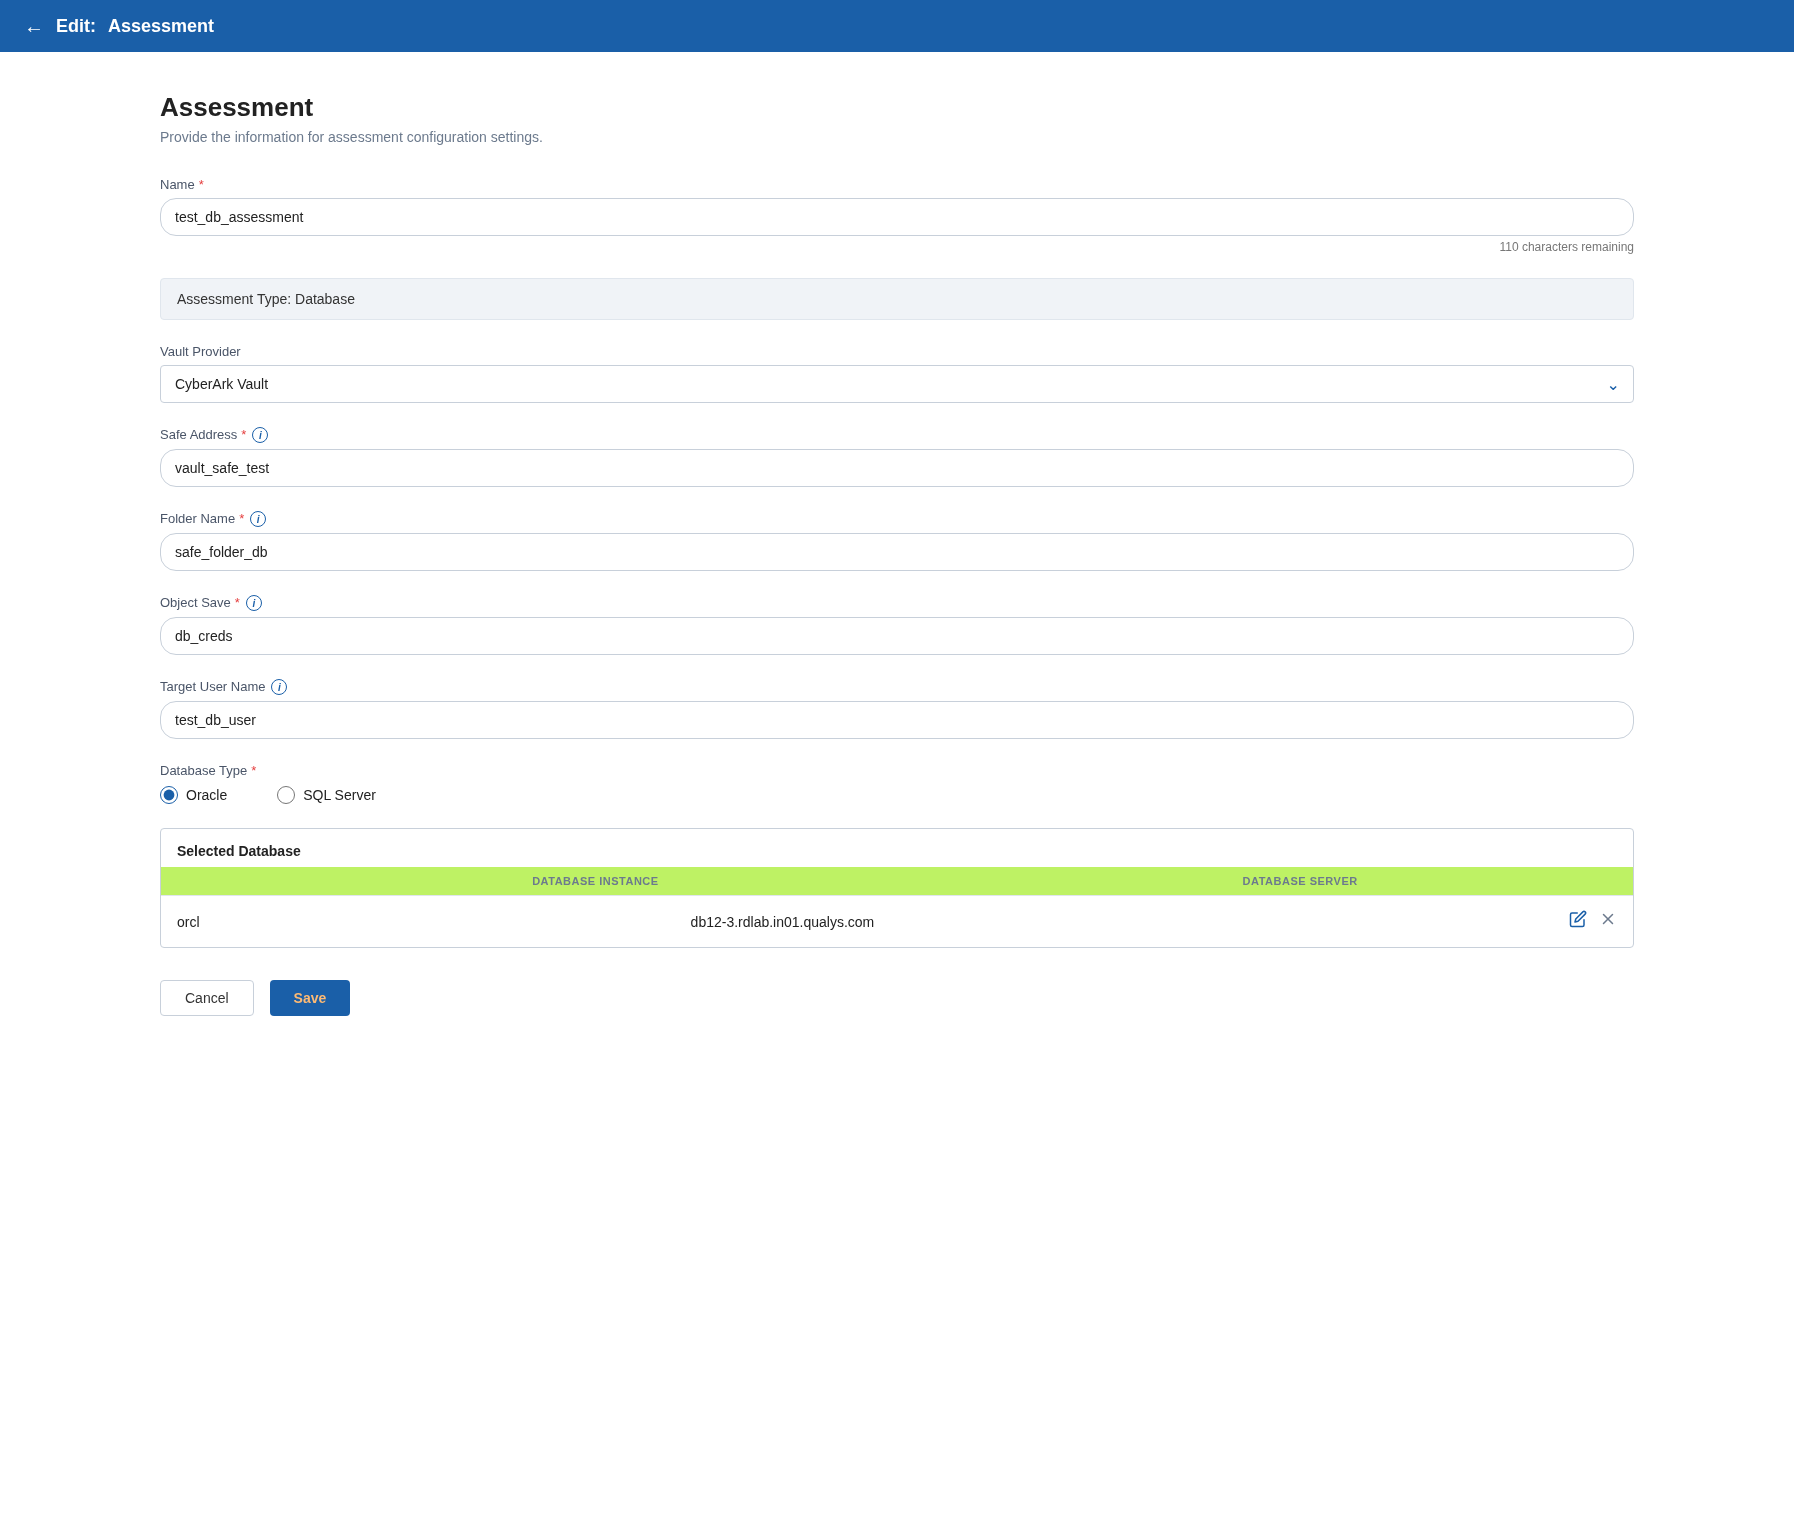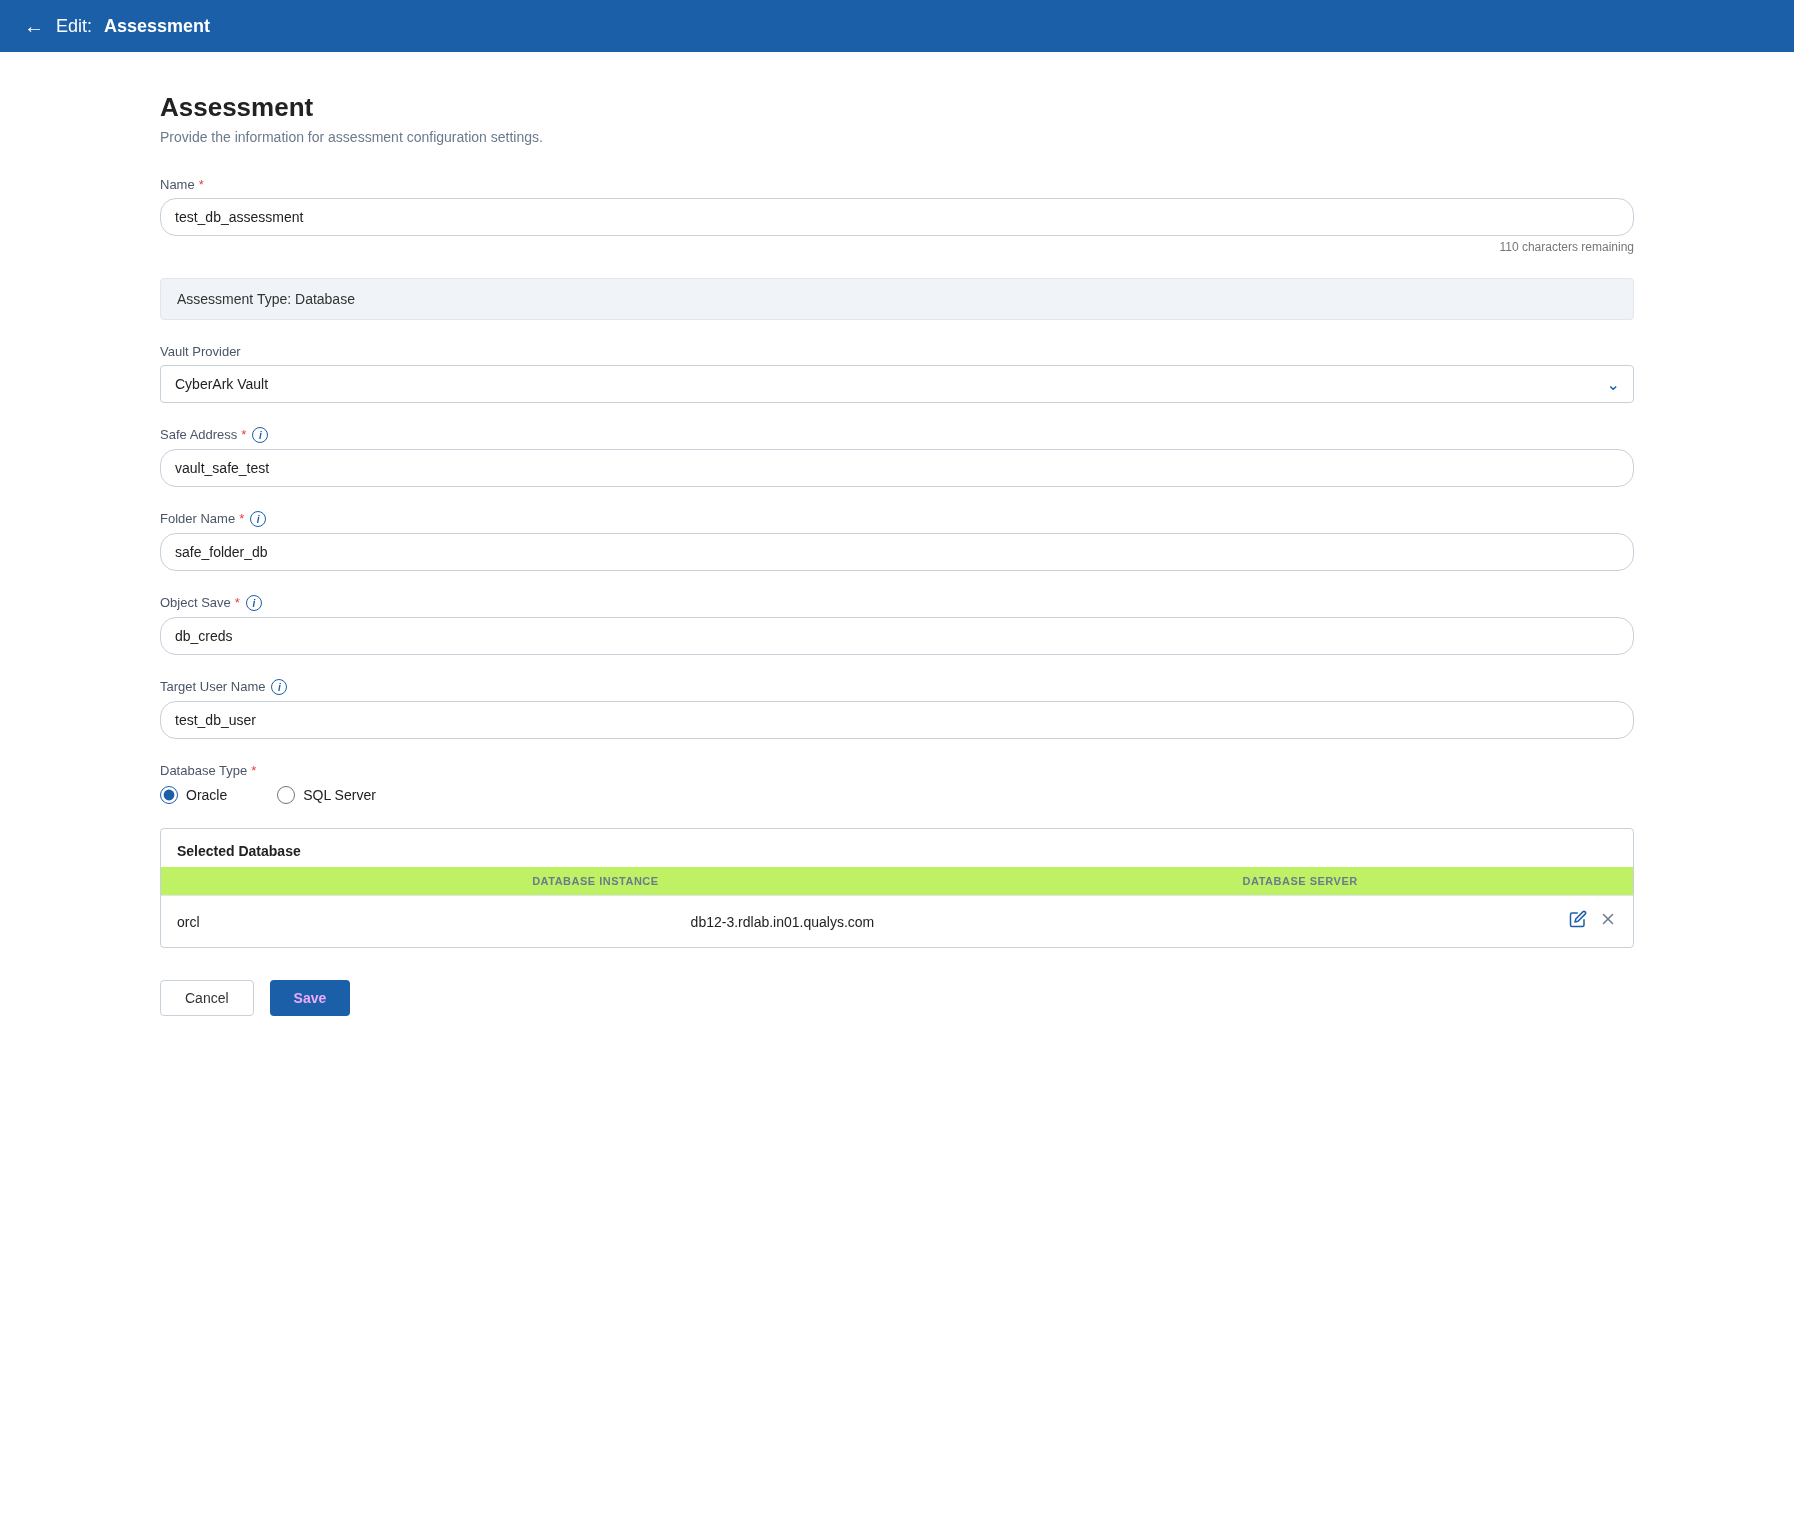--- a/index.html
+++ b/index.html
@@ -17,21 +17,21 @@
     }
     .header-back-icon {
       cursor: pointer;
       font-size: 20px;
       color: #fff;
       display: flex;
       align-items: center;
     }
     .header-title-prefix {
       font-size: 18px;
-      font-weight: 400;
+      font-weight: 700;
       color: #fff;
     }
     .header-title-bold {
       font-size: 18px;
       font-weight: 700;
       color: #fff;
     }
 
     
     .main-container {
@@ -228,21 +228,21 @@
       font-size: 14px;
       color: #333;
       cursor: pointer;
     }
     .btn-save {
       padding: 2px 24px;
       border: none;
       background: #1a5fa8;
       border-radius: 4px;
       font-size: 14px;
-      color: #f0abfc;
+      color: #fdba74;
       cursor: pointer;
       font-weight: 600;
     }
   </style>
 </head>
 <body>
 
 <div class="header">
   <span class="header-back-icon">←</span>
   <span class="header-title-prefix">Edit:</span>

